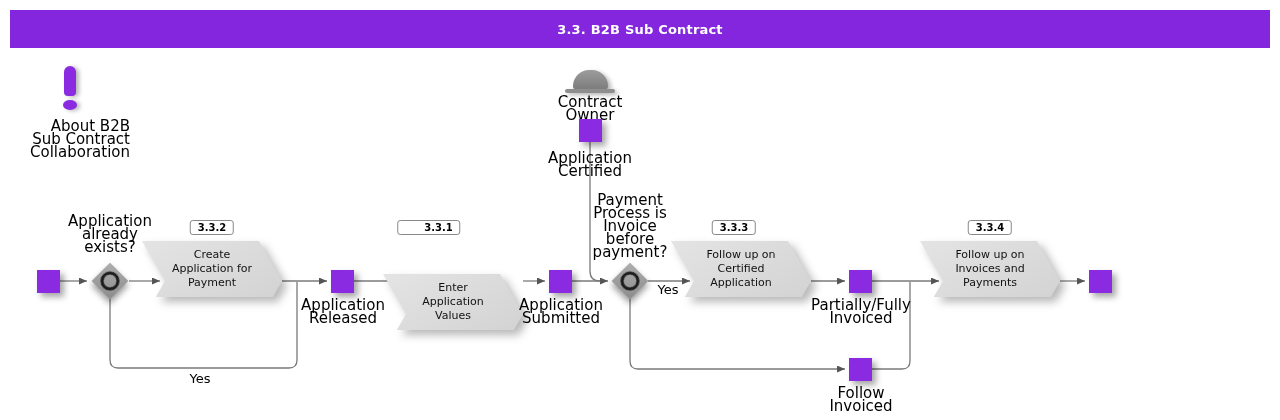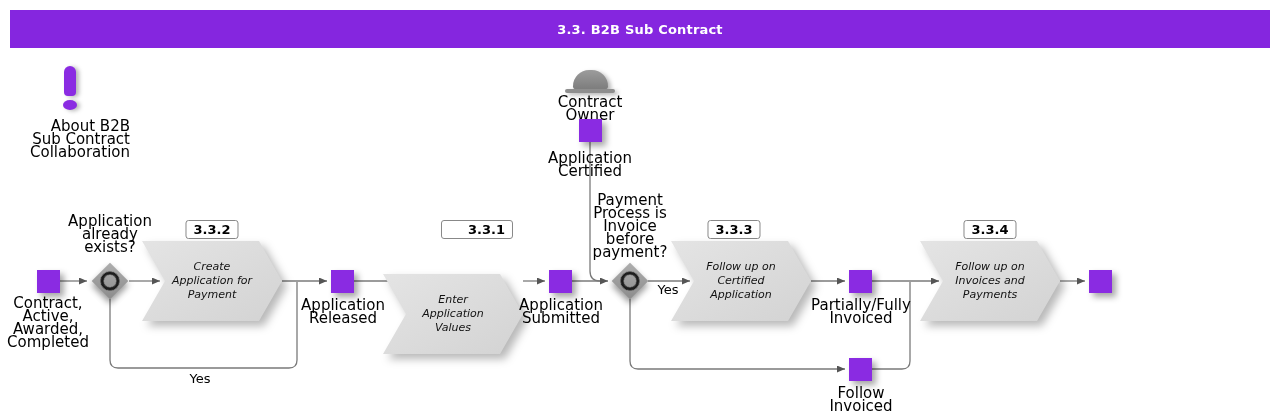--- a/index.html
+++ b/index.html
@@ -29,30 +29,30 @@
   
   .ev{position:absolute;width:23px;height:23px;background:var(--accent,#8A2BE2);
     filter:drop-shadow(4px 4px 3px rgba(0,0,0,.35));}
   
   .gw{position:absolute;width:26px;height:26px;transform:rotate(45deg);
     background:linear-gradient(135deg,#adadad,#8c8c8c);
     filter:drop-shadow(3px 3px 3px rgba(0,0,0,.4));}
   .gw .ring{position:absolute;left:50%;top:50%;width:13px;height:13px;
     border:3px solid #1c1c1c;border-radius:50%;transform:translate(-50%,-50%);}
   
-  .chev{position:absolute;width:140px;height:80px;
-    filter:drop-shadow(5px 5px 4px rgba(0,0,0,.28));font-style:italic;}
+  .chev{position:absolute;width:140px;height:56px;
+    filter:drop-shadow(5px 5px 4px rgba(0,0,0,.28));}
   .chev .shape{width:100%;height:100%;
     background:linear-gradient(150deg,#e4e4e4 0%,#d3d3d3 100%);
     clip-path:polygon(0 0,117px 0,140px 40px,117px 80px,0 80px,23px 40px);
     display:flex;align-items:center;justify-content:center;text-align:center;
     white-space:pre-line;font-size:11px;line-height:14px;color:#111;}
   .stepid{position:absolute;top:220px;transform:translateX(-50%);
     background:#fff;border:1px solid #888;border-radius:3px;
-    padding:1px 7px;font-size:13px;font-weight:bold;color:#000;}
+    padding:1px 7px;font-size:10px;font-weight:bold;color:#000;}
   
   .person{position:absolute;left:0;top:0;filter:drop-shadow(3px 2px 2px #b5b5b5);}
   .person .dome{position:absolute;left:573px;top:70px;width:35px;height:19px;
     background:linear-gradient(#9c9c9c,#7d7d7d);border-radius:17px 17px 3px 3px;}
   .person .base{position:absolute;left:565px;top:89px;width:50px;height:4px;
     background:#8e8e8e;border-radius:2px;}
   
   svg.wires{position:absolute;left:0;top:0;}
 </style>
 </head>
@@ -90,45 +90,41 @@
       <path d="M648,281 L690,281" marker-end="url(#arr)"></path>
       <path d="M811,281 L845,281" marker-end="url(#arr)"></path>
       <path d="M872,281 L939,281" marker-end="url(#arr)"></path>
       <path d="M630,299 L630,361 Q630,369 638,369 L845,369" marker-end="url(#arr)"></path>
       <path d="M872,369 L902,369 Q910,369 910,361 L910,282"></path>
       <path d="M1060,281 L1085,281" marker-end="url(#arr)"></path>
     </g>
   </svg>
 
   <div class="ev" style="left:37px;top:270px;"></div>
-  <div class="lbl" style="left:48px;top:297px;width:90px;">Contract,
-Active,
-Awarded,
-Completed</div>
 
   <div class="lbl" style="left:110px;top:215px;width:104px;">Application
 already
 exists?</div>
   <div class="gw" style="left:97px;top:268px;">
     <div class="ring"></div>
   </div>
   <div class="lbl yes" style="left:200px;top:372px;width:40px;">Yes</div>
 
   <div class="stepid" style="left:212px;">3.3.2</div>
   <div class="chev" style="left:142px;top:241px;">
     <div class="shape">Create
 Application for
 Payment</div>
   </div>
 
   <div class="ev" style="left:331px;top:270px;"></div>
   <div class="lbl" style="left:343px;top:299px;width:100px;">Application
 Released</div>
 
-  <div class="stepid" style="left:477px;padding-left:26px;">3.3.1</div>
+  <div class="stepid" style="left:429px;padding-left:26px;">3.3.1</div>
   <div class="chev" style="left:383px;top:241px;margin-top:33px;">
     <div class="shape">Enter
 Application
 Values</div>
   </div>
 
   <div class="ev" style="left:549px;top:270px;"></div>
   <div class="lbl" style="left:561px;top:299px;width:100px;">Application
 Submitted</div>
 

